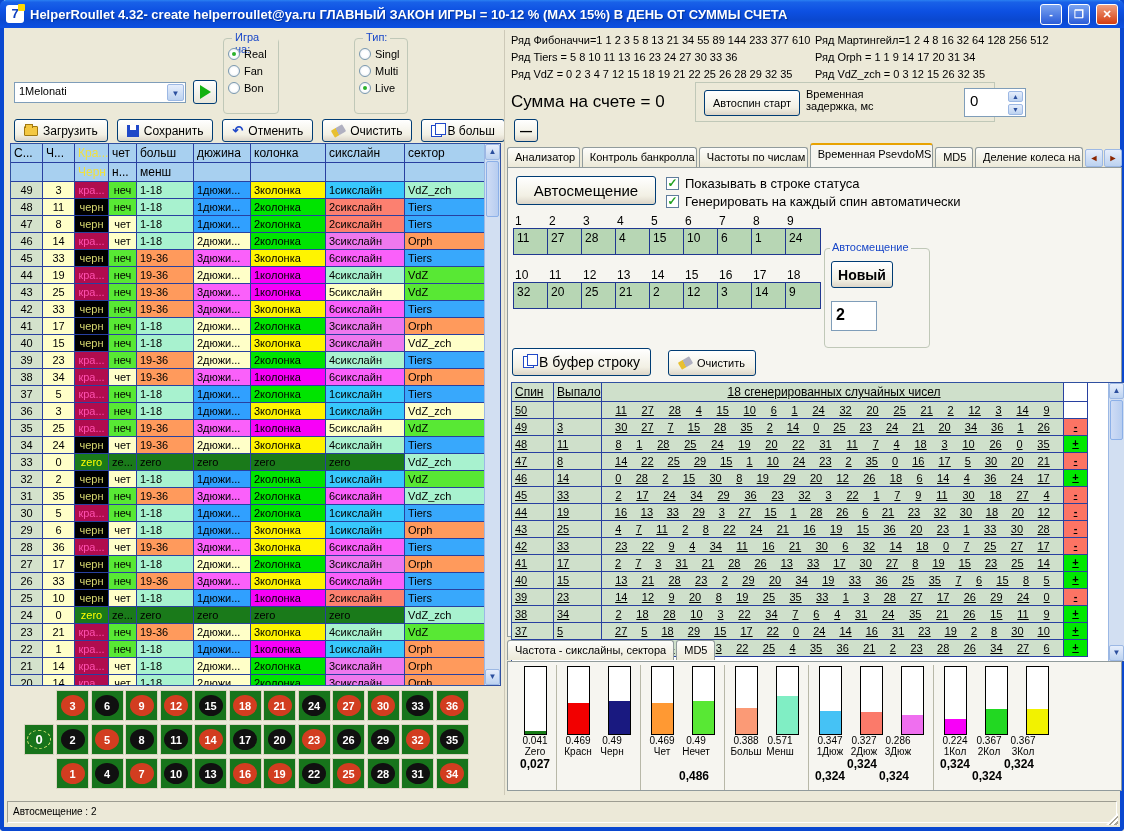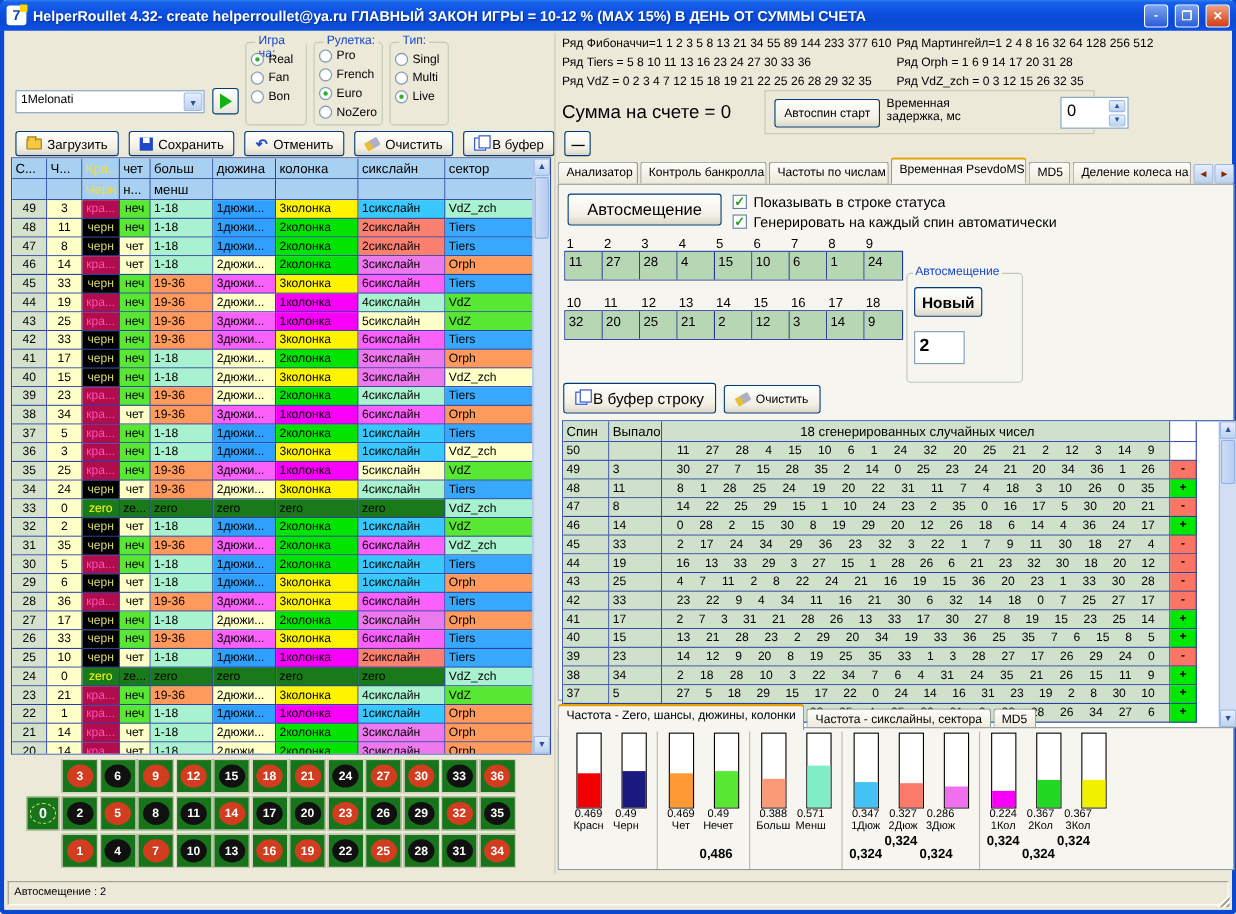--- a/index.html
+++ b/index.html
@@ -91,27 +91,27 @@
   .ghdr div { width:34px; font-size:12px; padding-left:2px; }
   .gvals { display:flex; border:1px solid #203890; }
   .gvals div { width:34px; height:25px; background:#b7d6b4; border-right:1px solid #203890; font-size:12px; padding:2px 0 0 3px; }
   .gvals div:last-child { border-right:none; }
 
   .autoshift { position:absolute; left:316px; top:80px; width:106px; height:100px; border:1px solid #c0c8b8; border-radius:4px; }
   .autoshift .gtitle { position:absolute; top:-8px; left:5px; background:#f6f5f0; padding:0 2px; color:#1846c8; font-size:11px; }
   .newbtn { position:absolute; left:6px; top:12px; width:62px; height:27px; font-size:14px; font-weight:bold; }
   .shiftval { position:absolute; left:6px; top:52px; width:46px; height:30px; background:#fff; border:1px solid #7f9db9; font-size:16px; font-weight:bold; padding:4px 0 0 4px; }
 
-  .bufrow { position:absolute; left:4px; top:180px; display:flex; gap:7px; }
+  .bufrow { position:absolute; left:4px; top:180px; display:flex; gap:17px; }
   .bufrow .xpbtn { height:28px; font-size:14px; padding:0 10px; }
   .bufrow .xpbtn.small { font-size:11px; height:26px; margin-top:2px; }
 
   
   .rtable { position:absolute; left:3px; top:214px; width:614px; height:280px; background:#fff; border:1px solid #3050a0; display:flex; }
-  .rgrid { width:597px; overflow:hidden; }
+  .rgrid { width:597px; overflow:hidden;text-decoration:underline; }
   .rrow { display:grid; grid-template-columns:42px 48px 462px 24px 1fr; }
   .rcell { background:#cfe0cb; border-right:1px solid #2840a0; border-bottom:1px solid #2840a0; font-size:11px; height:17px; padding:2px 0 0 3px; white-space:nowrap; overflow:hidden; }
   .rrow.hdr .rcell { height:19px; font-size:12px; }
   .rcell.nums { display:flex; justify-content:space-around; padding:2px 6px 0; }
   .rcell.sign { text-align:center; padding:1px 0 0; font-weight:bold; }
   .rcell.white { background:#fff; }
 
   
   .btabs { position:absolute; left:2px; top:610px; display:flex; gap:2px; align-items:flex-end; }
   .fpanel { position:absolute; left:2px; top:631px; right:2px; height:130px; background:#f6f5f0; border:1px solid #919b9c; display:flex; padding:3px 0 0 6px; }
@@ -161,41 +161,20 @@
           <span class="rdot sel"></span>
           <span>Real</span>
         </div>
         <div class="radio-row">
           <span class="rdot"></span>
           <span>Fan</span>
         </div>
         <div class="radio-row">
           <span class="rdot"></span>
           <span>Bon</span>
-        </div>
-      </div>
-  </div>
-  <div class="groupbox" style="left:281px; top:38px; width:63px; height:76px;">
-    <div class="gtitle">Рулетка:</div>
-    <div id="grp-wheel" style="position:absolute; left:4px; top:3px;">
-        <div class="radio-row">
-          <span class="rdot"></span>
-          <span>Pro</span>
-        </div>
-        <div class="radio-row">
-          <span class="rdot"></span>
-          <span>French</span>
-        </div>
-        <div class="radio-row">
-          <span class="rdot sel"></span>
-          <span>Euro</span>
-        </div>
-        <div class="radio-row">
-          <span class="rdot"></span>
-          <span>NoZero</span>
         </div>
       </div>
   </div>
   <div class="groupbox" style="left:350px; top:38px; width:54px; height:76px;">
     <div class="gtitle">Тип:</div>
     <div id="grp-type" style="position:absolute; left:4px; top:6px;">
         <div class="radio-row">
           <span class="rdot"></span>
           <span>Singl</span>
         </div>
@@ -222,21 +201,21 @@
     <button class="xpbtn">
         <span class="ico-undo">↶</span>
         <span>Отменить</span>
       </button>
     <button class="xpbtn">
         <span class="ico-brush"></span>
         <span>Очистить</span>
       </button>
     <button class="xpbtn">
         <span class="ico-copy"></span>
-        <span>В буфер</span>
+        <span>В больш</span>
       </button>
     <button class="xpbtn" style="width:24px; font-weight:bold;">—</button>
   </div>
 
   <div class="ltable">
     <div class="grid" id="ltable-grid">
         <div class="lrow hdr">
           <div class="lcell">С...</div>
           <div class="lcell">Ч...</div>
           <div class="lcell" style="color: rgb(240, 224, 64);">Кра...</div>
@@ -709,21 +688,21 @@
       <div class="bcell" style="left: 425.5px; top: 70px;">
         <div class="chip red">34</div>
       </div>
     </div>
 
   <div class="rightpane">
     <div class="seq" style="left:6px; top:4px;">Ряд Фибоначчи=1 1 2 3 5 8 13 21 34 55 89 144 233 377 610</div>
     <div class="seq" style="left:6px; top:21px;">Ряд Tiers = 5 8 10 11 13 16 23 24 27 30 33 36</div>
     <div class="seq" style="left:6px; top:38px;">Ряд VdZ = 0 2 3 4 7 12 15 18 19 21 22 25 26 28 29 32 35</div>
     <div class="seq" style="left:310px; top:4px;">Ряд Мартингейл=1 2 4 8 16 32 64 128 256 512</div>
-    <div class="seq" style="left:310px; top:21px;">Ряд Orph = 1 6 9 14 17 20 31 28</div>
+    <div class="seq" style="left:310px; top:21px;">Ряд Orph = 1 1 9 14 17 20 31 34</div>
     <div class="seq" style="left:310px; top:38px;">Ряд VdZ_zch = 0 3 12 15 26 32 35</div>
 
     <div class="acct">Сумма на счете = 0</div>
     <div class="delaybox">
       <button class="xpbtn" style="position:absolute; left:8px; top:7px; height:26px; padding:0 8px; font-size:11px;">Автоспин старт</button>
       <div class="lbl" style="position:absolute; left:110px; top:5px; width:80px;">Временная задержка, мс</div>
       <div class="spin">
         <span>0</span>
         <div class="ud">
             <div>▲</div>
@@ -1208,29 +1187,46 @@
         <div class="sbar">
           <div class="sbtn">▲</div>
           <div class="sthumb" style="height:40px;"></div>
           <div class="sfill"></div>
           <div class="sbtn">▼</div>
         </div>
       </div>
     </div>
 
     <div class="btabs" id="btabs">
-        <div class="tab active">Частота - Zero, шансы, дюжины, колонки</div>
         <div class="tab">Частота - сикслайны, сектора</div>
         <div class="tab">MD5</div>
       </div>
     <div class="fpanel" id="fpanel">
         <div class="fgroup">
           <div class="fbars">
             <div style="width: 32px; display: flex; justify-content: center;">
               <div class="fbar">
+                <div class="fill" style="height: 3px; background: rgb(21, 122, 21);"></div>
+              </div>
+            </div>
+          </div>
+          <div class="fvals">
+            <div>0.041</div>
+          </div>
+          <div class="fnames">
+            <div>Zero</div>
+          </div>
+          <div class="fbold">
+            <div class="up">0,027</div>
+          </div>
+        </div>
+        <div class="fgroup">
+          <div class="fbars">
+            <div style="width: 32px; display: flex; justify-content: center;">
+              <div class="fbar">
                 <div class="fill" style="height: 31px; background: rgb(242, 0, 0);"></div>
               </div>
             </div>
             <div style="width: 32px; display: flex; justify-content: center;">
               <div class="fbar">
                 <div class="fill" style="height: 33px; background: rgb(25, 25, 128);"></div>
               </div>
             </div>
           </div>
           <div class="fvals">

